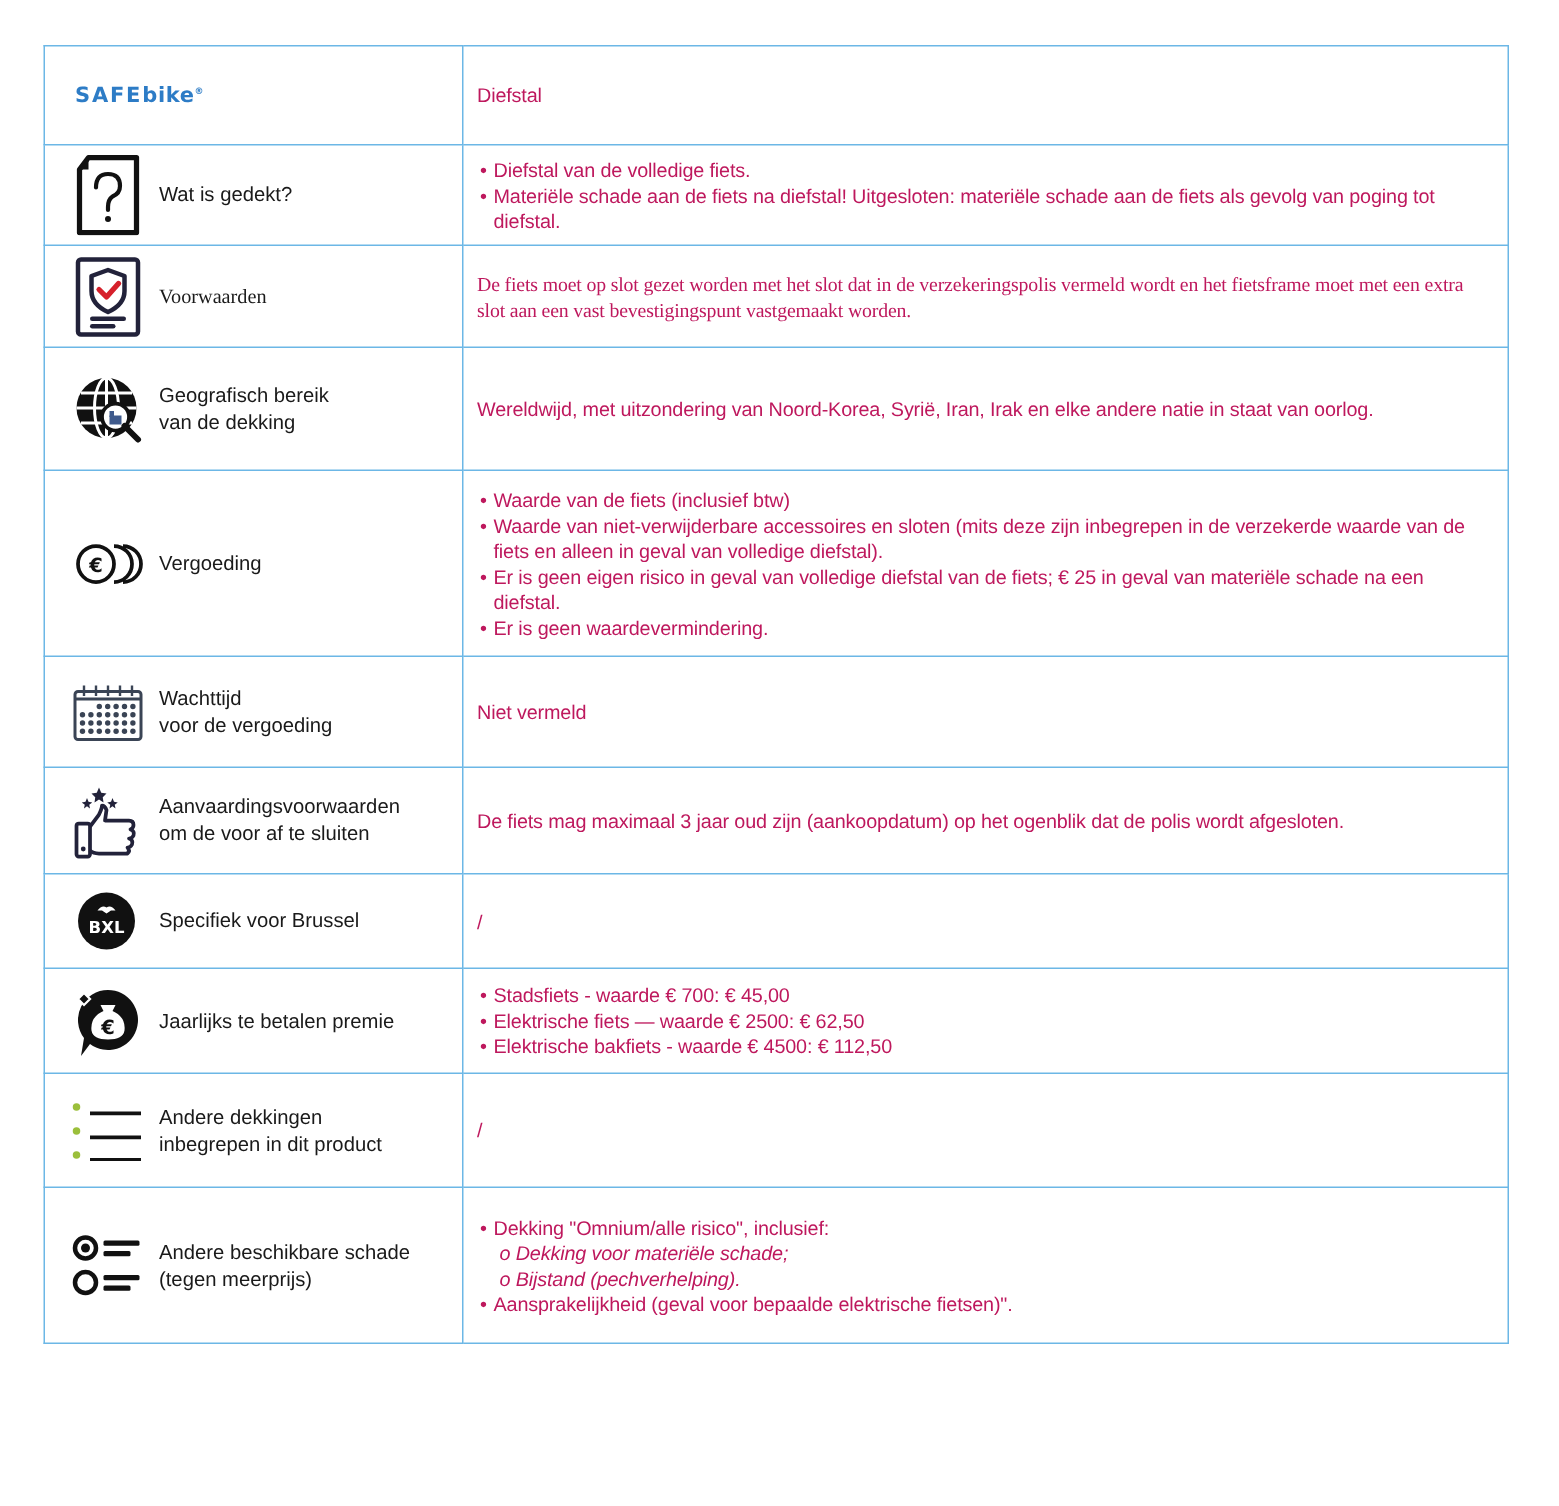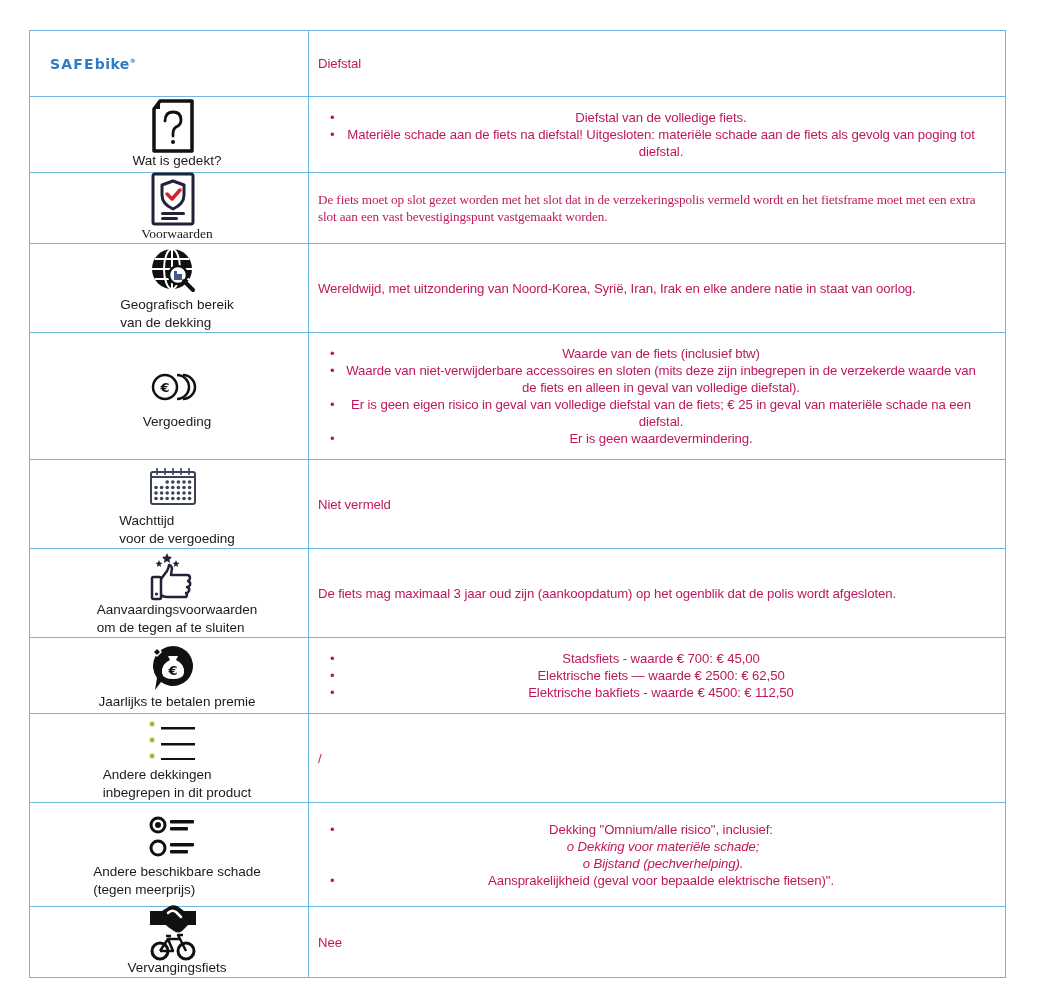--- a/index.html
+++ b/index.html
@@ -2,27 +2,27 @@
 <html><head>
 <meta charset="utf-8">
 <style>
   html, body { margin: 0; padding: 0; background: #ffffff; }
   body { width: 1039px; height: 1004px; position: relative; font-family: "Liberation Sans", sans-serif; color: #1a1a1a; }
   .sheet { position: absolute; left: 29px; top: 30px; width: 977px; }
   table.info { border-collapse: collapse; width: 977px; table-layout: fixed; }
   table.info td { border: 1.5px solid #6cb7e6; vertical-align: middle; padding: 0; }
   td.lab { width: 278px; }
   td.val { padding-left: 9px !important; padding-right: 10px !important; }
-  .labwrap { display: flex; align-items: center; height: 100%; padding-left: 16px; flex-direction: column; }
+  .labwrap { display: flex; align-items: center; height: 100%; padding-left: 16px; }
   .ico { width: 52px; height: 52px; flex: 0 0 52px; display: flex; align-items: center; justify-content: center; margin-right: 8px; }
   .ico svg { display: block; }
   .ltext { font-size: 13.5px; line-height: 18px; color: #1a1a1a; }
   .ltext span { display: block; }
   .vtext { font-size: 13.2px; line-height: 17px; color: #be185d; letter-spacing: -0.1px; }
-  ul.bul { list-style: none; margin: 12px; padding: 0; text-align: center; }
+  ul.bul { list-style: none; margin: 2px; padding: 0; }
   ul.bul li { position: relative; padding-left: 9px; }
   ul.bul li::before { content: "•"; position: absolute; left: 0; top: 0; }
   ul.sub { list-style: none; margin: 0; padding: 0 0 0 4px; }
   ul.sub li { padding-left: 0; font-style: italic; }
   ul.sub li::before { content: ""; }
   .logo { font-family: "DejaVu Sans", sans-serif; font-weight: bold; font-size: 14px; color: #2d7cc6; letter-spacing: 1.2px; padding-left: 20px; }
   .logo .reg { font-size: 6px; vertical-align: super; letter-spacing: 0; }
   .logo .b { letter-spacing: 0.4px; }
   tr.r0 { height: 66px; } tr.r1 { height: 67px; } tr.r2 { height: 68px; font-family: Liberation Serif, serif; } tr.r3 { height: 82px; }
   tr.r4 { height: 124px; } tr.r5 { height: 74px; } tr.r6 { height: 71px; } tr.r7 { height: 63px; }
@@ -210,29 +210,48 @@
                     <path d="M10 11 L11 13.5 L13.5 14 L11.5 15.5 L12 18 L10 16.5 L8 18 L8.5 15.5 L6.5 14 L9 13.5 Z"></path>
                     <path d="M27 11 L28 13.5 L30.5 14 L28.5 15.5 L29 18 L27 16.5 L25 18 L25.5 15.5 L23.5 14 L26 13.5 Z"></path>
                   </g>
                   <rect x="3" y="28" width="9" height="22" rx="1.5" fill="none" stroke="#22223a" stroke-width="2.5"></rect>
                   <circle cx="7.5" cy="45" r="1.6" fill="#22223a"></circle>
                   <path d="M12 30 L18 22 Q20 18 20 16 Q22 16 23 19 L22 26 H38 Q41 26 41 29 Q41 31 39 32 Q42 33 41 36 Q40 38 38 38 Q41 39 40 42 Q39 44 37 44 Q39 46 37 48 H18 Q14 48 12 46" fill="none" stroke="#22223a" stroke-width="2.5" stroke-linejoin="round"></path>
                 </svg>
           </div>
           <div class="ltext">
                 <span>Aanvaardingsvoorwaarden</span>
-                <span>om de tegen af te sluiten</span>
+                <span>om de voor af te sluiten</span>
               </div>
         </div>
       </td>
       <td class="val">
         <div class="vtext">De fiets mag maximaal 3 jaar oud zijn (aankoopdatum) op het ogenblik dat de polis wordt afgesloten.</div>
       </td>
     </tr>
 
+    <tr class="r7">
+      <td class="lab">
+        <div class="labwrap">
+          <div class="ico">
+            <svg width="42" height="42" viewBox="0 0 42 42">
+                  <circle cx="20" cy="21" r="19" fill="#111"></circle>
+                  <path d="M14 14 Q17 10 20 12 Q23 10 26 14 L23 14 L20 16 L17 14 Z" fill="#fff"></path>
+                  <text x="20" y="29" font-size="11" font-weight="bold" text-anchor="middle" fill="#fff" font-family="DejaVu Sans, sans-serif">BXL</text>
+                </svg>
+          </div>
+          <div class="ltext">
+                <span>Specifiek voor Brussel</span>
+              </div>
+        </div>
+      </td>
+      <td class="val">
+        <div class="vtext">/</div>
+      </td>
+    </tr>
 
     <tr class="r8">
       <td class="lab">
         <div class="labwrap">
           <div class="ico">
             <svg width="48" height="50" viewBox="0 0 48 50">
                   <path d="M24 4 A20 20 0 1 1 12 40 L6 48 L8 36 A20 20 0 0 1 24 4 Z" fill="#111"></path>
                   <path d="M8 6 L12 10 L8 14 L4 10 Z" fill="#111" stroke="#fff" stroke-width="1.5"></path>
                   <path d="M19 14 H29 L27 18 Q36 22 35 31 Q34 37 24 37 Q14 37 13 31 Q12 22 21 18 Z" fill="#fff"></path>
                   <text x="24" y="33" font-size="13" font-weight="bold" text-anchor="middle" fill="#111" font-family="DejaVu Sans, sans-serif">€</text>
@@ -306,36 +325,15 @@
             <ul class="sub">
               <li>o Dekking voor materiële schade;</li>
               <li>o Bijstand (pechverhelping).</li>
             </ul>
           </li>
           <li>Aansprakelijkheid (geval voor bepaalde elektrische fietsen)".</li>
         </ul>
       </td>
     </tr>
 
-    <tr class="r11">
-      <td class="lab">
-        <div class="labwrap">
-          <div class="ico">
-            <svg width="50" height="60" viewBox="0 0 50 60">
-                  <path d="M2 8 H14 L22 3 Q28 1 32 5 L36 8 H48 V22 H40 L34 28 Q30 31 26 28 L20 24 L18 22 H2 Z" fill="#111"></path>
-                  <path d="M20 10 Q24 6 28 9 L33 14" fill="none" stroke="#fff" stroke-width="2.5" stroke-linecap="round"></path>
-                  <circle cx="12" cy="48" r="8" fill="none" stroke="#111" stroke-width="3"></circle>
-                  <circle cx="38" cy="48" r="8" fill="none" stroke="#111" stroke-width="3"></circle>
-                  <path d="M12 48 L20 36 H32 L38 48 M20 36 L25 48 H12 M32 36 L30 32 H35 M18 33 H23" fill="none" stroke="#111" stroke-width="2.5" stroke-linejoin="round"></path>
-                </svg>
-          </div>
-          <div class="ltext">
-                <span>Vervangingsfiets</span>
-              </div>
-        </div>
-      </td>
-      <td class="val">
-        <div class="vtext">Nee</div>
-      </td>
-    </tr>
   </tbody>
 </table>
 </div>
 
 </body></html>

